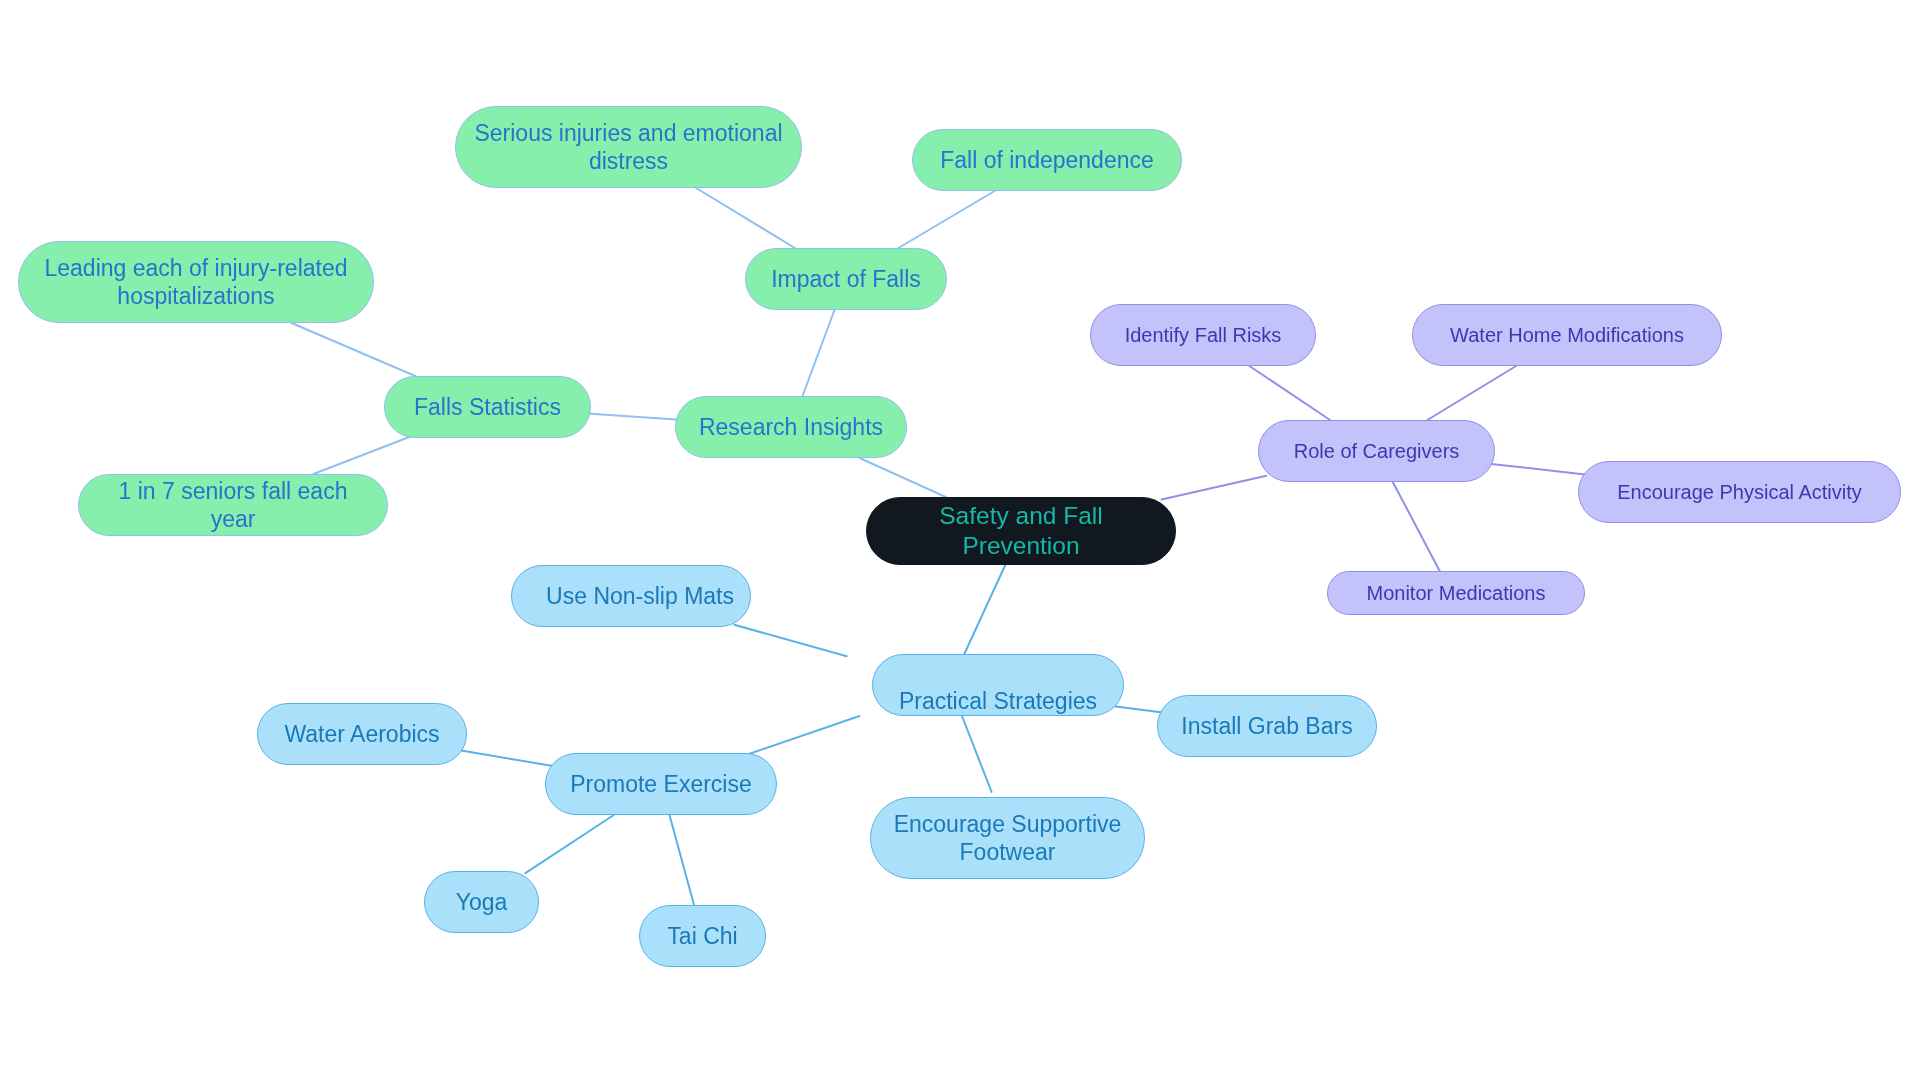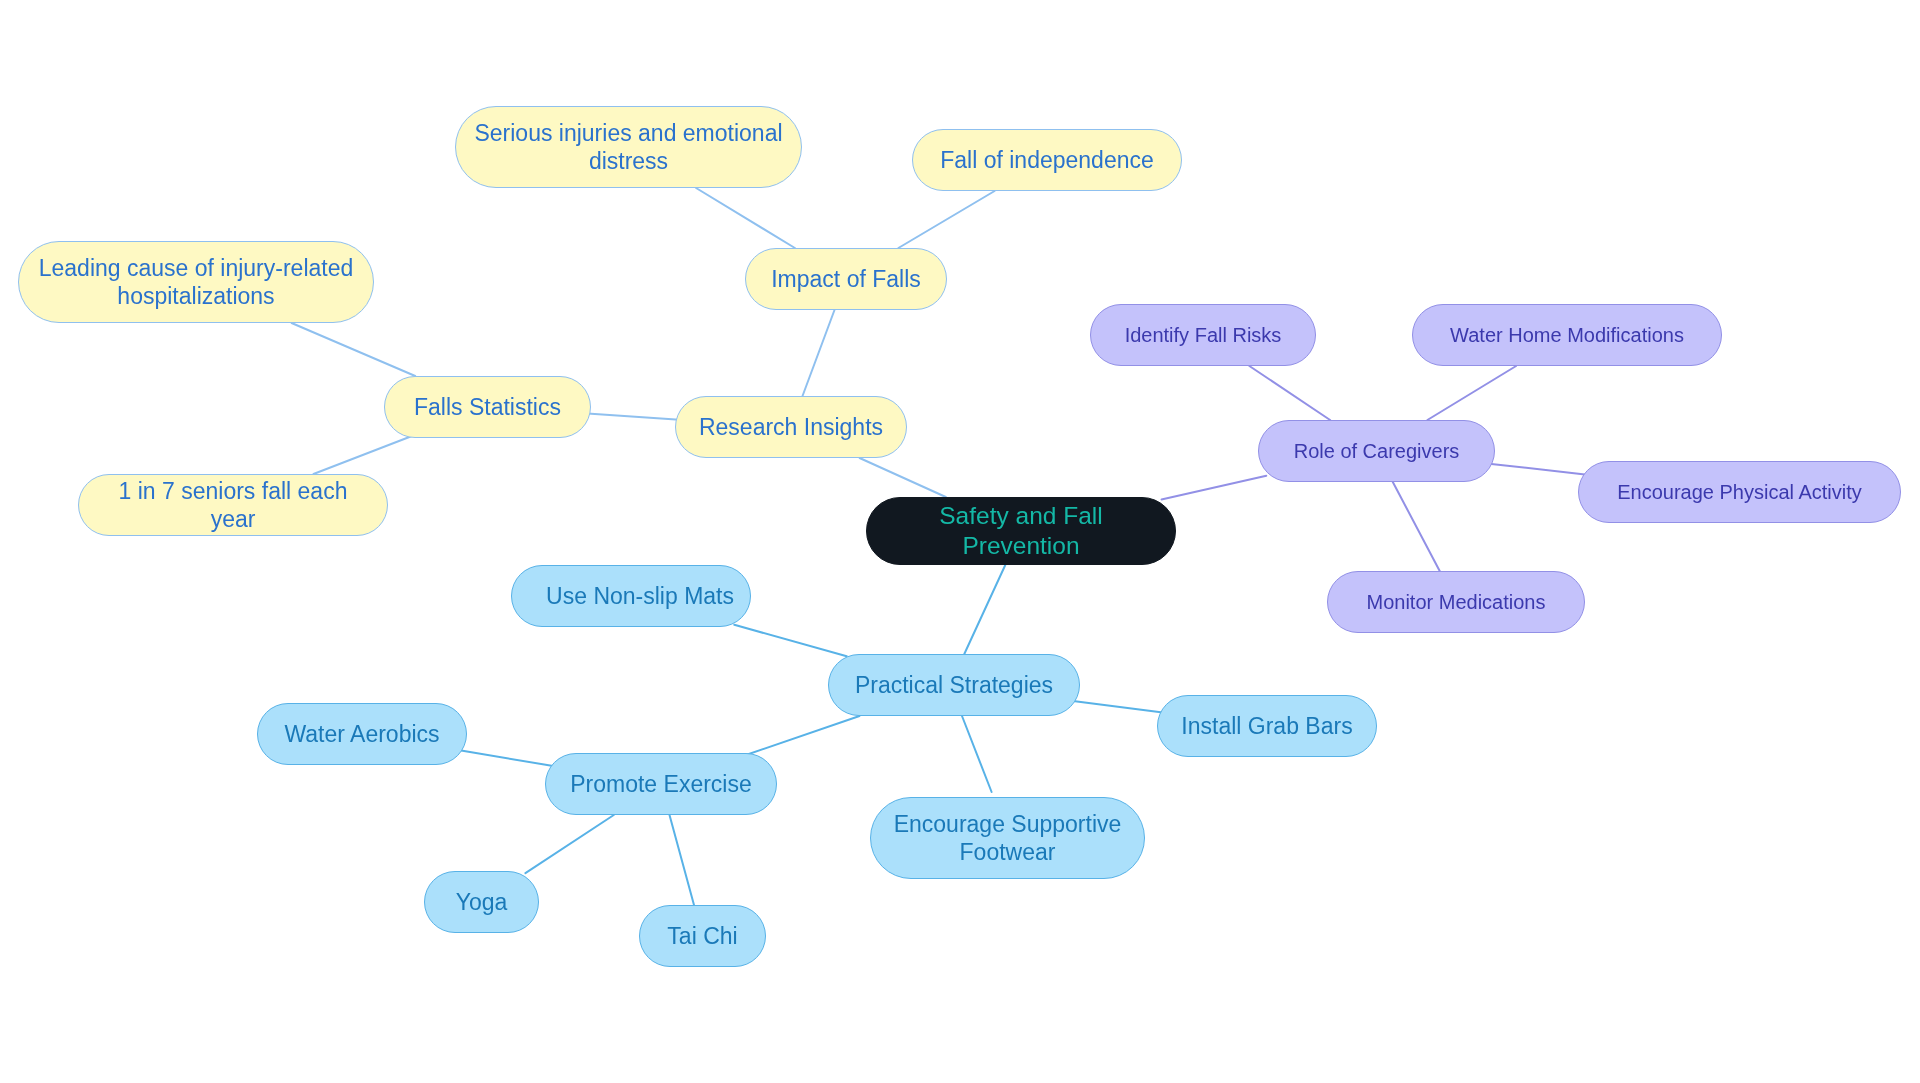--- a/index.html
+++ b/index.html
@@ -46,21 +46,21 @@
   
   .node.root {
     background: #111820;
     border-color: #111820;
     color: #14b8a6;
     font-size: 24.5px;
     border-radius: 34px;
   }
   
   .node.blue {
-    background: #fef9c3;
+    background: #86efac;
     border-color: #8fc0ef;
     color: #2a72cd;
     font-size: 23px;
   }
   
   .node.cyan {
     background: #abe0fb;
     border-color: #58b2e7;
     color: #1a79b8;
     font-size: 23px;
@@ -100,29 +100,29 @@
       <line x1="669.5" y1="815.0" x2="694.0" y2="905.0" stroke="#58b2e7" stroke-width="2" stroke-linecap="round"></line>
     </svg>
   <div id="node-layer">
       <div class="node root" style="left: 866px; top: 497px; width: 310px; height: 68px;"><span>Safety and Fall Prevention</span></div>
       <div class="node blue" style="left: 675px; top: 396px; width: 232px; height: 62px;"><span>Research Insights</span></div>
       <div class="node blue" style="left: 745px; top: 248px; width: 202px; height: 62px;"><span>Impact of Falls</span></div>
       <div class="node blue" style="left: 455px; top: 106px; width: 347px; height: 82px;"><span>Serious injuries and emotional
 distress</span></div>
       <div class="node blue" style="left: 912px; top: 129px; width: 270px; height: 62px;"><span>Fall of independence</span></div>
       <div class="node blue" style="left: 384px; top: 376px; width: 207px; height: 62px;"><span>Falls Statistics</span></div>
-      <div class="node blue" style="left: 18px; top: 241px; width: 356px; height: 82px;"><span>Leading cause of injury-related
+      <div class="node blue" style="left: 18px; top: 241px; width: 356px; height: 82px;"><span>Leading each of injury-related
 hospitalizations</span></div>
       <div class="node blue" style="left: 78px; top: 474px; width: 310px; height: 62px;"><span>1 in 7 seniors fall each year</span></div>
       <div class="node purple" style="left: 1258px; top: 420px; width: 237px; height: 62px;"><span>Role of Caregivers</span></div>
       <div class="node purple" style="left: 1090px; top: 304px; width: 226px; height: 62px;"><span>Identify Fall Risks</span></div>
       <div class="node purple" style="left: 1412px; top: 304px; width: 310px; height: 62px;"><span>Water Home Modifications</span></div>
       <div class="node purple" style="left: 1578px; top: 461px; width: 323px; height: 62px;"><span>Encourage Physical Activity</span></div>
-      <div class="node purple" style="left: 1327px; top: 571px; width: 258px; height: 62px; align-items: center;"><span>Monitor Medications</span></div>
-      <div class="node cyan" style="left: 828px; top: 654px; width: 252px; height: 62px;"><span>Practical Strategies</span></div>
+      <div class="node purple" style="left: 1327px; top: 571px; width: 258px; height: 44px; align-items: center;"><span>Monitor Medications</span></div>
+      <div class="node cyan" style="left: 872px; top: 654px; width: 252px; height: 62px; align-items: flex-end;"><span>Practical Strategies</span></div>
       <div class="node cyan" style="left: 511px; top: 565px; width: 240px; height: 62px; justify-content: flex-end;"><span>Use Non-slip Mats</span></div>
       <div class="node cyan" style="left: 1157px; top: 695px; width: 220px; height: 62px;"><span>Install Grab Bars</span></div>
       <div class="node cyan" style="left: 870px; top: 797px; width: 275px; height: 82px;"><span>Encourage Supportive
 Footwear</span></div>
       <div class="node cyan" style="left: 545px; top: 753px; width: 232px; height: 62px;"><span>Promote Exercise</span></div>
       <div class="node cyan" style="left: 257px; top: 703px; width: 210px; height: 62px;"><span>Water Aerobics</span></div>
       <div class="node cyan" style="left: 424px; top: 871px; width: 115px; height: 62px;"><span>Yoga</span></div>
       <div class="node cyan" style="left: 639px; top: 905px; width: 127px; height: 62px;"><span>Tai Chi</span></div>
     </div>
 </div>

